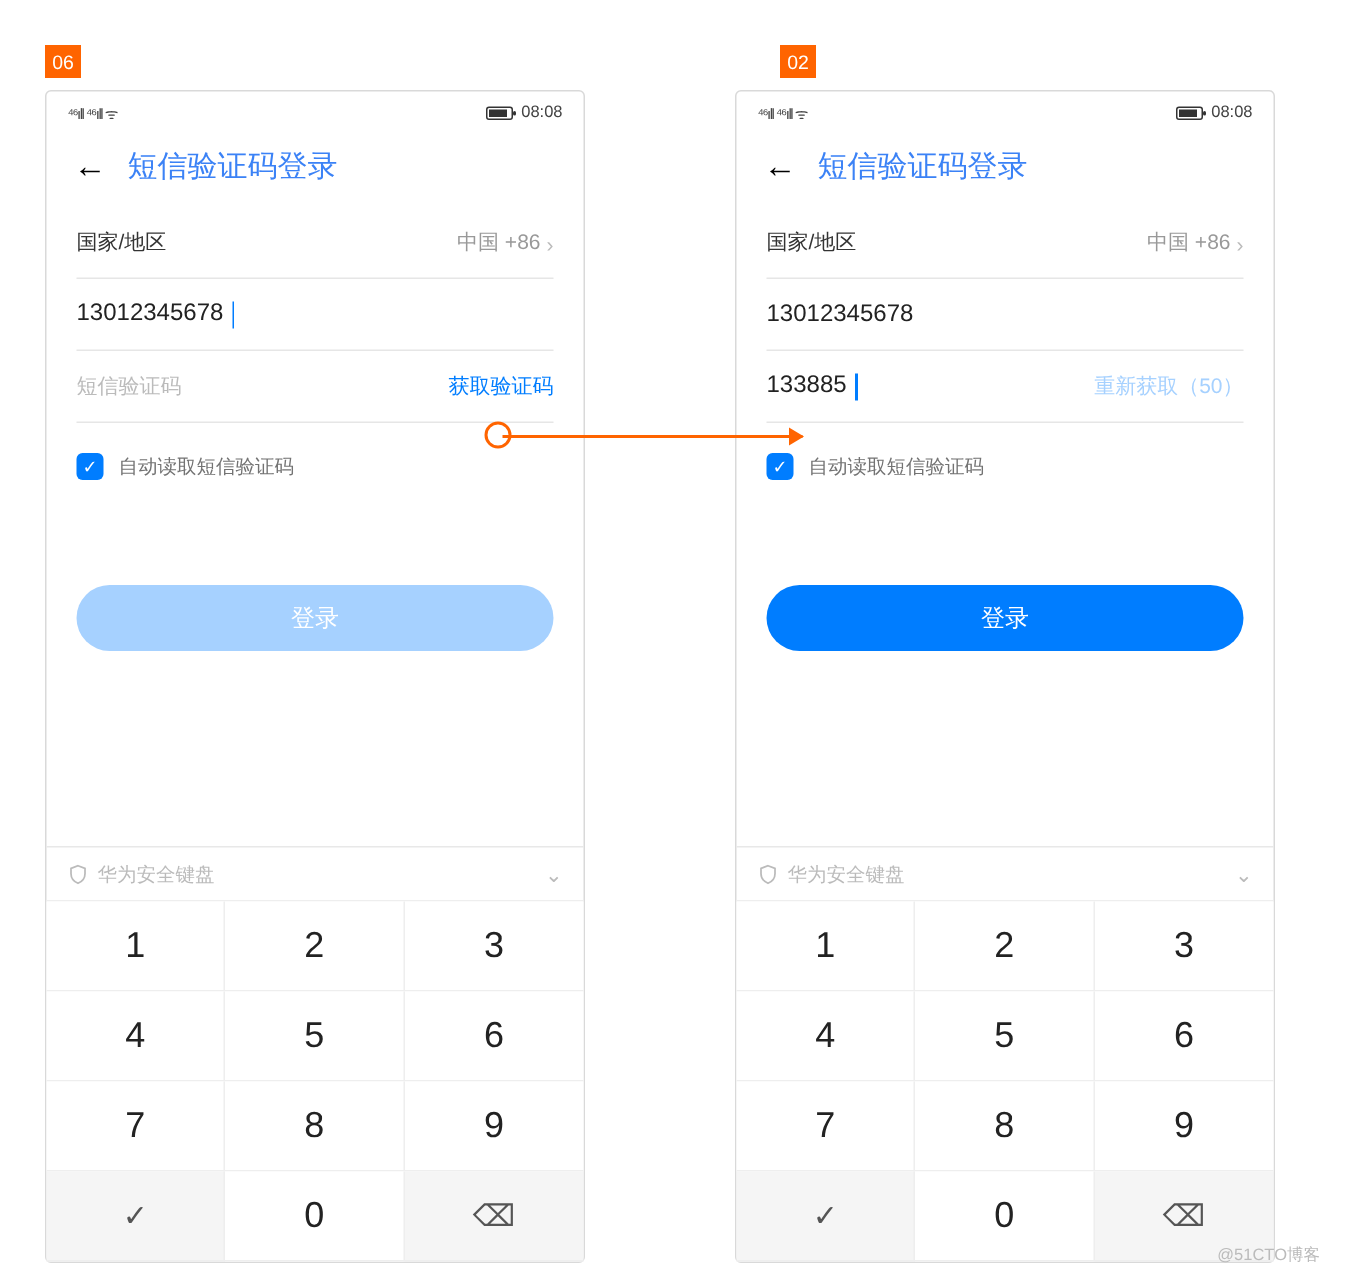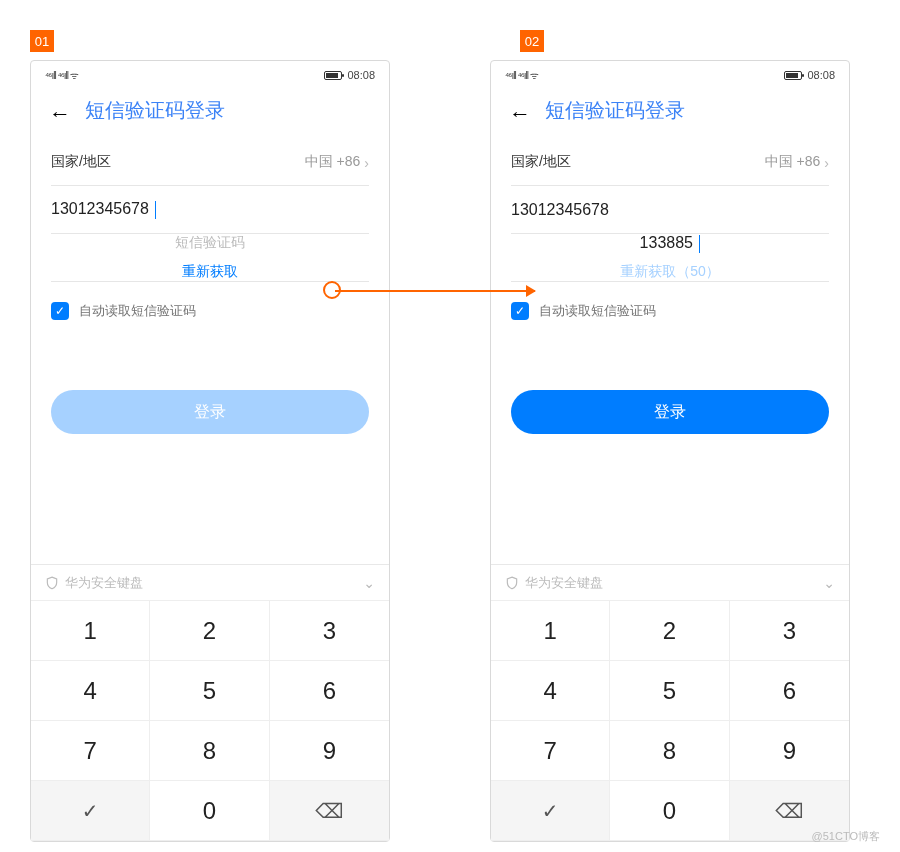--- a/index.html
+++ b/index.html
@@ -61,21 +61,21 @@
   .nav .back-arrow { font-size: 22px; cursor: pointer; }
   .nav .title { font-size: 20px; color: #3b82f6; }
 
   .form { padding: 0 20px; flex: 1; }
   .row {
     display: flex; align-items: center; justify-content: space-between;
     height: 48px;
     border-bottom: 1px solid #e6e6e6;
     font-size: 14px;
   }
-  .row.no-line { border-bottom: none; flex-direction: column; }
+  .row.no-line { border-bottom: none; }
   .label { color: #333; }
   .row .right { color: #999; display: flex; align-items: flex-end; gap: 4px; }
   .chevron { color: #bbb; font-size: 14px; }
   .phone-num { font-size: 16px; color: #222; }
   .cursor {
     display: inline-block;
     width: 1.5px; height: 18px;
     background: #007dff;
     vertical-align: middle;
     margin-left: 2px;
@@ -169,21 +169,21 @@
   .watermark {
     position: absolute;
     right: 20px; bottom: 8px;
     font-size: 11px;
     color: #bbb;
   }
 </style>
 </head>
 <body>
 
-<div class="badge b1">01</div>
+<div class="badge b1">06</div>
 <div class="badge b2">02</div>
 
 <div class="arrow-circle"></div>
 <div class="arrow"></div>
 
 <div class="stage">
 
   <div class="phone">
     <div class="status">
       <span class="icons">⁴⁶ıll ⁴⁶ıll ᯤ</span>
@@ -204,21 +204,21 @@
         </span>
       </div>
       <div class="row">
         <span>
           <span class="phone-num">13012345678</span>
           <span class="cursor"></span>
         </span>
       </div>
       <div class="row sms-row no-line" style="border-bottom:1px solid #e6e6e6;">
         <span class="placeholder">短信验证码</span>
-        <span class="link-primary">重新获取</span>
+        <span class="link-primary">获取验证码</span>
       </div>
       <div class="checkrow">
         <span class="checkbox">✓</span>
         <span class="check-text">自动读取短信验证码</span>
       </div>
       <div class="login-btn login-disabled">
         <span>登录</span>
       </div>
     </div>
     <div class="kbd-header">

